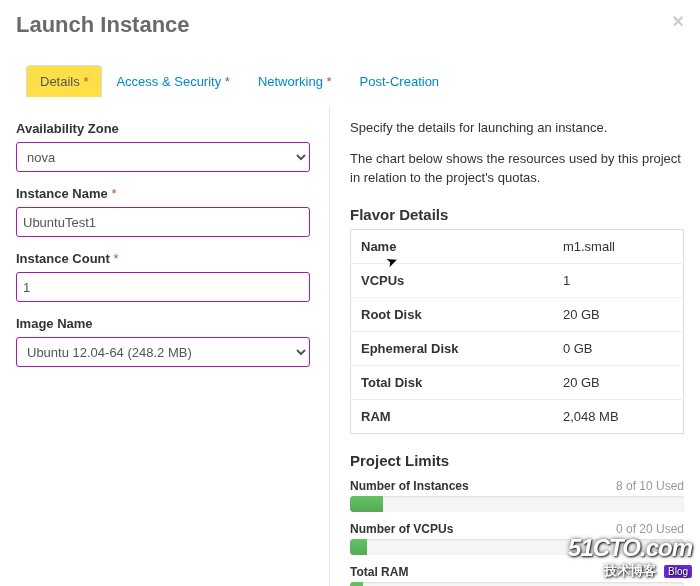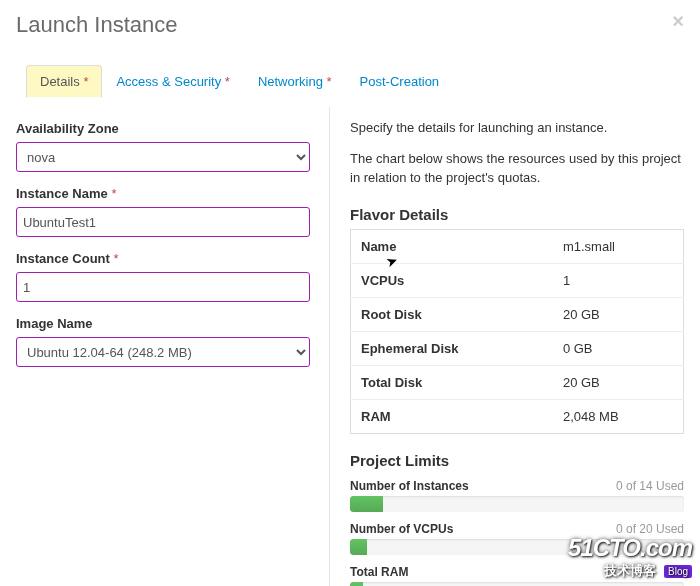--- a/index.html
+++ b/index.html
@@ -12,21 +12,21 @@
     background: #fff;
     overflow: hidden;
     position: relative;
   }
   .modal-header {
     padding: 12px 16px 10px 16px;
     position: relative;
   }
   .modal-title {
     font-size: 22px;
-    font-weight: 400;
+    font-weight: 700;
     color: #6a6a6a;
   }
   .close-x {
     position: absolute;
     right: 16px;
     top: 10px;
     color: #ccc;
     font-size: 20px;
     font-weight: bold;
     cursor: pointer;
@@ -47,21 +47,21 @@
     border: 1px solid transparent;
     border-bottom: none;
     position: relative;
     top: 1px;
   }
   .tabs li.active {
     color: #555;
     border: 1px solid #ddd;
     border-bottom: 1px solid #fff;
     border-radius: 4px 4px 0 0;
-    background: #fef9c3;
+    background: #fde047;
   }
   .tabs .req { color: #b94a48; }
   .modal-body {
     display: flex;
     padding: 10px 16px 0 16px;
   }
   .left {
     width: 314px;
     padding-right: 20px;
     border-right: 1px solid #e5e5e5;
@@ -270,21 +270,21 @@
             <td>RAM</td>
             <td>2,048 MB</td>
           </tr>
     </tbody>
       </table>
 
     <h4>Project Limits</h4>
 
     <div class="limits-header">
       <span class="label">Number of Instances</span>
-      <span class="used">0 of 14 Used</span>
+      <span class="used">8 of 10 Used</span>
     </div>
     <div class="progress">
         <div class="bar" style="width:10%"></div>
       </div>
 
     <div class="limits-header">
       <span class="label">Number of VCPUs</span>
       <span class="used">0 of 20 Used</span>
     </div>
     <div class="progress">

